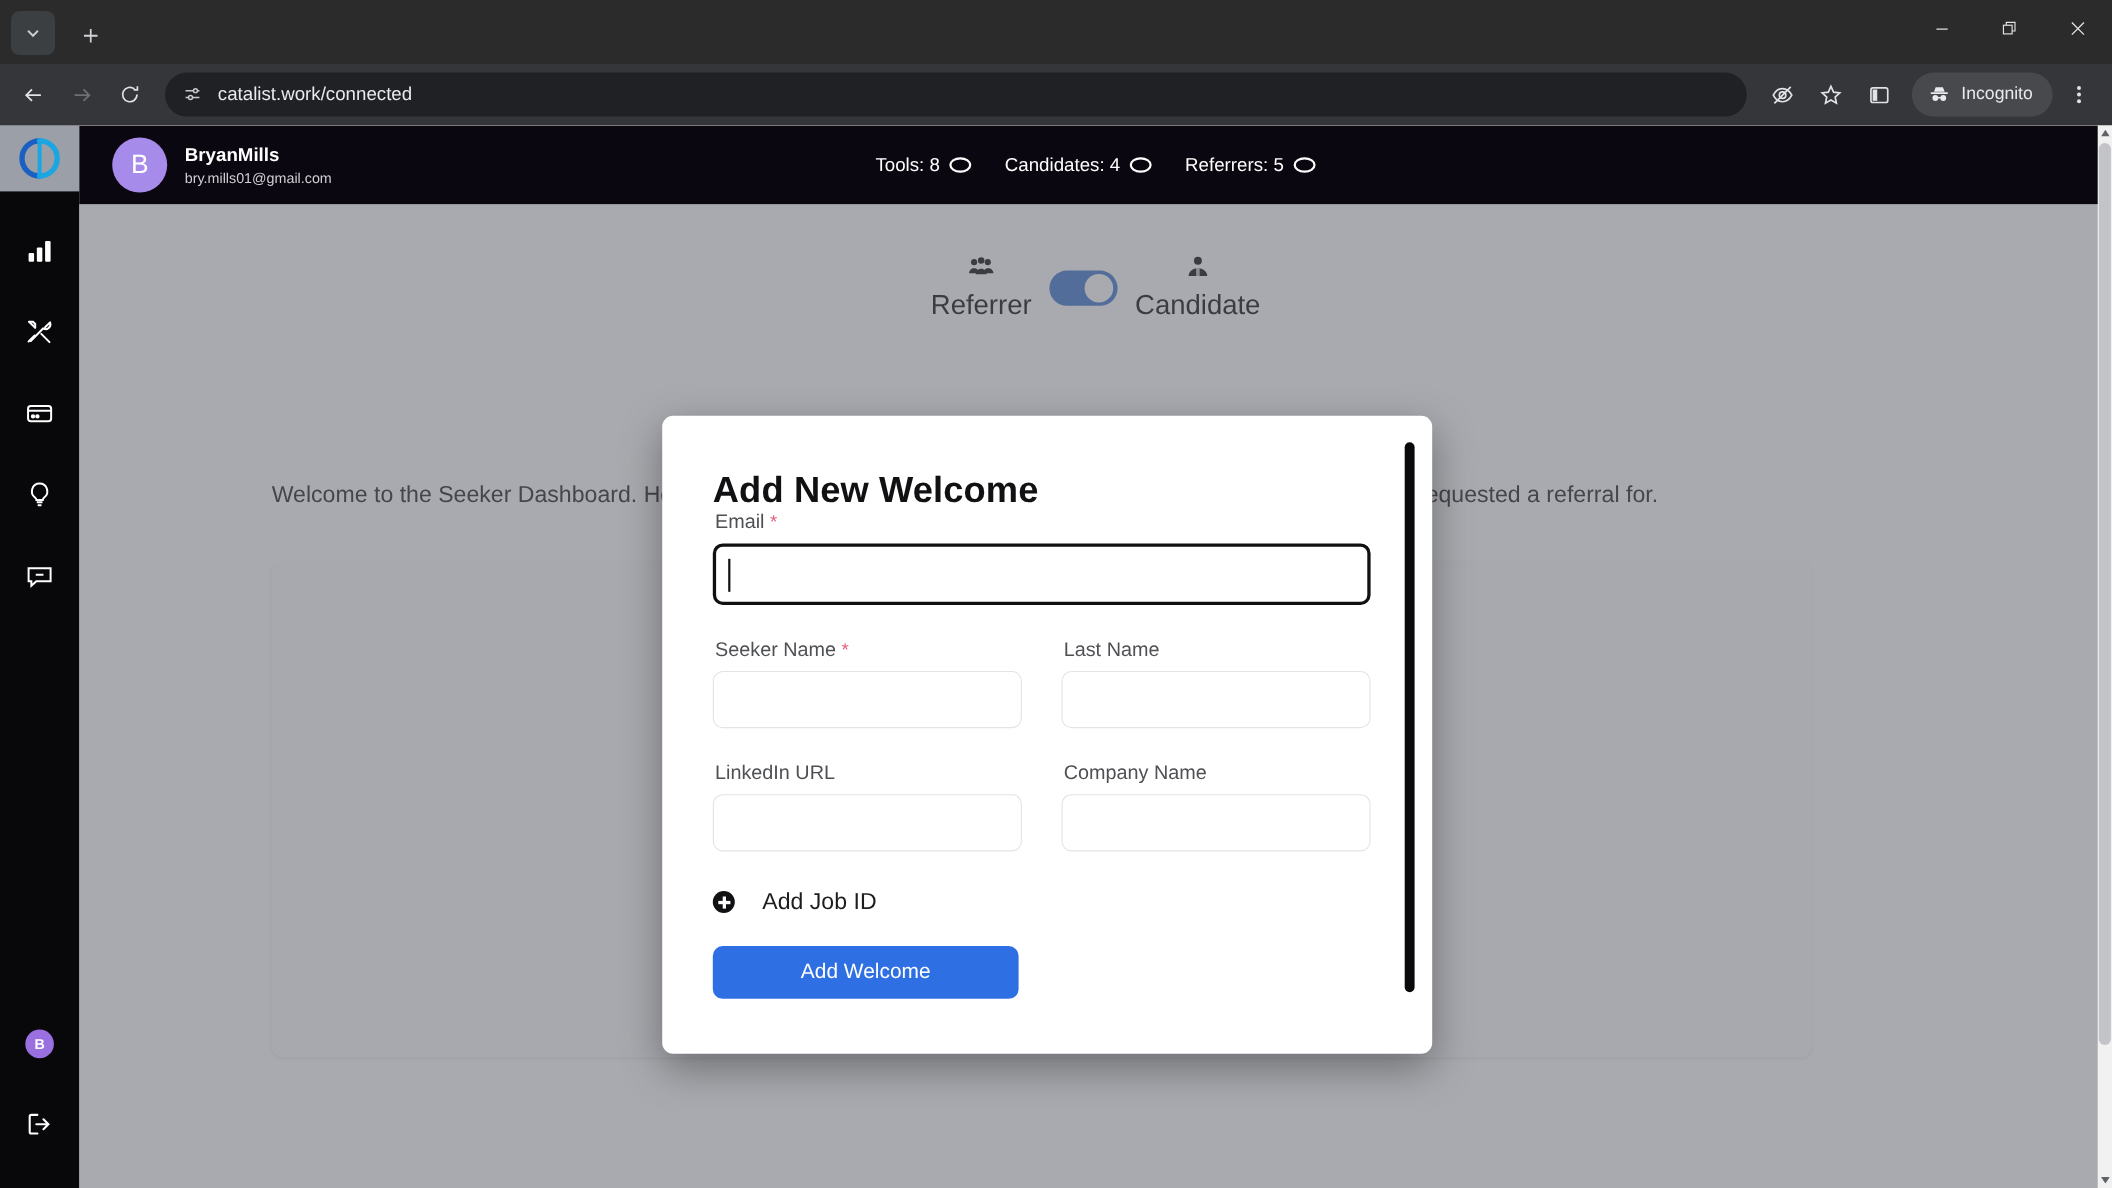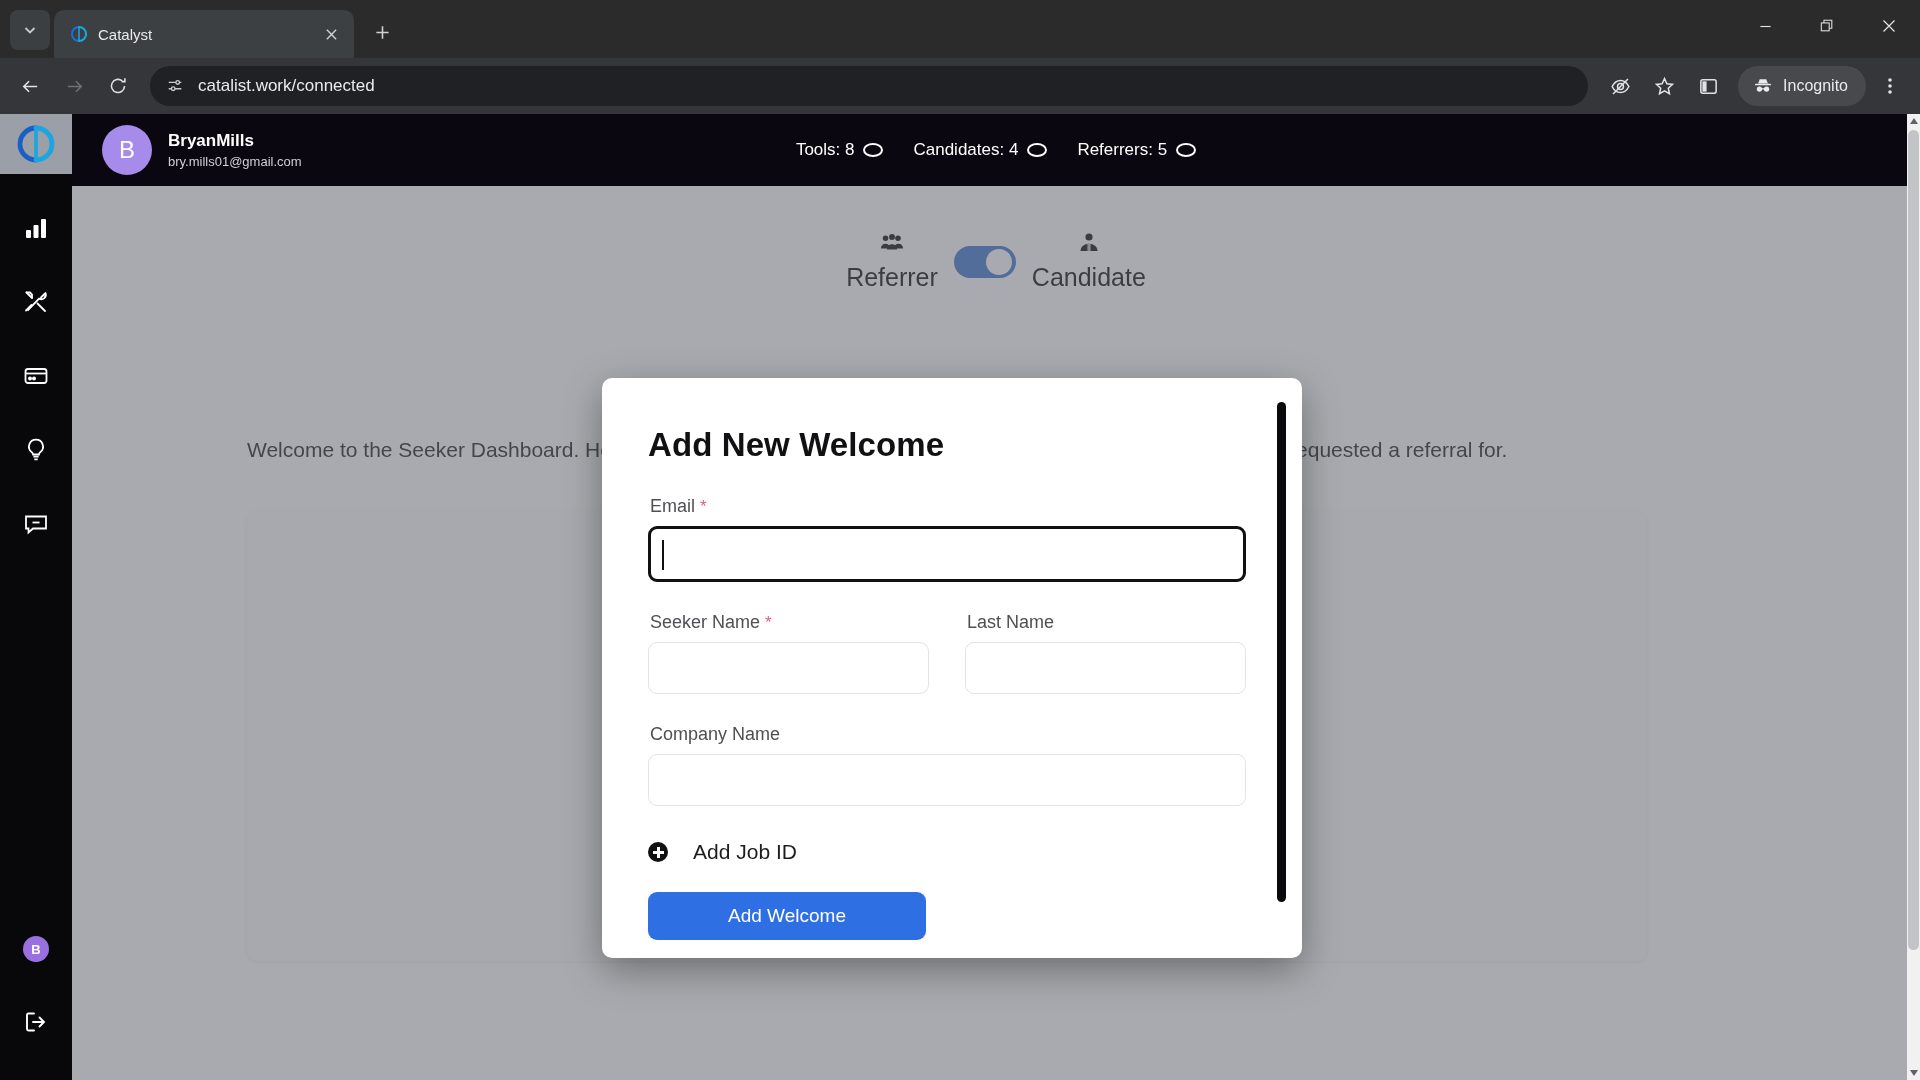--- a/index.html
+++ b/index.html
@@ -207,21 +207,21 @@
     width: 100%; height: 52px; border-radius: 9px;
     border: 1px solid #e2e3e7; background: #fff;
   }
   .input.focused {
     border: 3px solid #111113; height: 56px; position: relative;
   }
   .caret {
     position: absolute; left: 11px; top: 11px; width: 2px; height: 30px;
     background: #111113;
   }
-  .fld-email { margin-top: 32px; }
+  .fld-email { }
   .row2 { display: flex; gap: 36px; margin-top: 30px; }
   .row2 > div { flex: 1; }
 
   .addjob {
     display: flex; align-items: center; gap: 25px;
     margin-top: 34px; font-size: 21px; color: #1d1d1f;
   }
   .plus-icon {
     width: 20px; height: 20px; border-radius: 50%; background: #111113;
     position: relative; flex: none;
@@ -261,35 +261,20 @@
 
 <div class="browser">
 
   <div class="tabstrip">
     <div class="tab-search">
       <svg width="16" height="16" viewBox="0 0 16 16" fill="none" stroke="currentColor" stroke-width="1.8">
           <path d="M3.5 6 L8 10.5 L12.5 6"></path>
         </svg>
     </div>
 
-    <div class="tab">
-      <span class="tab-favicon">
-        <svg width="18" height="18" viewBox="0 0 24 24" fill="none">
-          <path d="M12 2.6 A9.4 9.4 0 0 0 12 21.4" stroke="#1d6fd6" stroke-width="2.6" stroke-linecap="round"></path>
-          <path d="M12 2.6 A9.4 9.4 0 0 1 12 21.4" stroke="#19a8e0" stroke-width="2.6" stroke-linecap="round"></path>
-          <path d="M12 4 L12 20" stroke="#19a8e0" stroke-width="2"></path>
-        </svg>
-      </span>
-      <span class="tab-title">Catalyst</span>
-      <span class="tab-close">
-        <svg width="13" height="13" viewBox="0 0 14 14" stroke="currentColor" stroke-width="1.5">
-            <path d="M2 2 L12 12 M12 2 L2 12"></path>
-          </svg>
-      </span>
-    </div>
 
     <div class="newtab">
       <svg width="17" height="17" viewBox="0 0 18 18" stroke="currentColor" stroke-width="1.7">
           <path d="M9 2.5 V15.5 M2.5 9 H15.5"></path>
         </svg>
     </div>
 
     <div class="winctl">
       <div class="winbtn">
         <svg width="13" height="13" viewBox="0 0 14 14" stroke="currentColor" stroke-width="1.2">
@@ -544,20 +529,26 @@
                 <div class="field-label">
                   <span>Last Name</span>
                 </div>
                 <div class="input"></div>
               </div>
             </div>
 
             <div class="row2">
               <div>
                 <div class="field-label">
+                  <span>LinkedIn URL</span>
+                </div>
+                <div class="input"></div>
+              </div>
+              <div>
+                <div class="field-label">
                   <span>Company Name</span>
                 </div>
                 <div class="input"></div>
               </div>
             </div>
 
             <div class="addjob">
               <span class="plus-icon"></span>
               <span>Add Job ID</span>
             </div>

